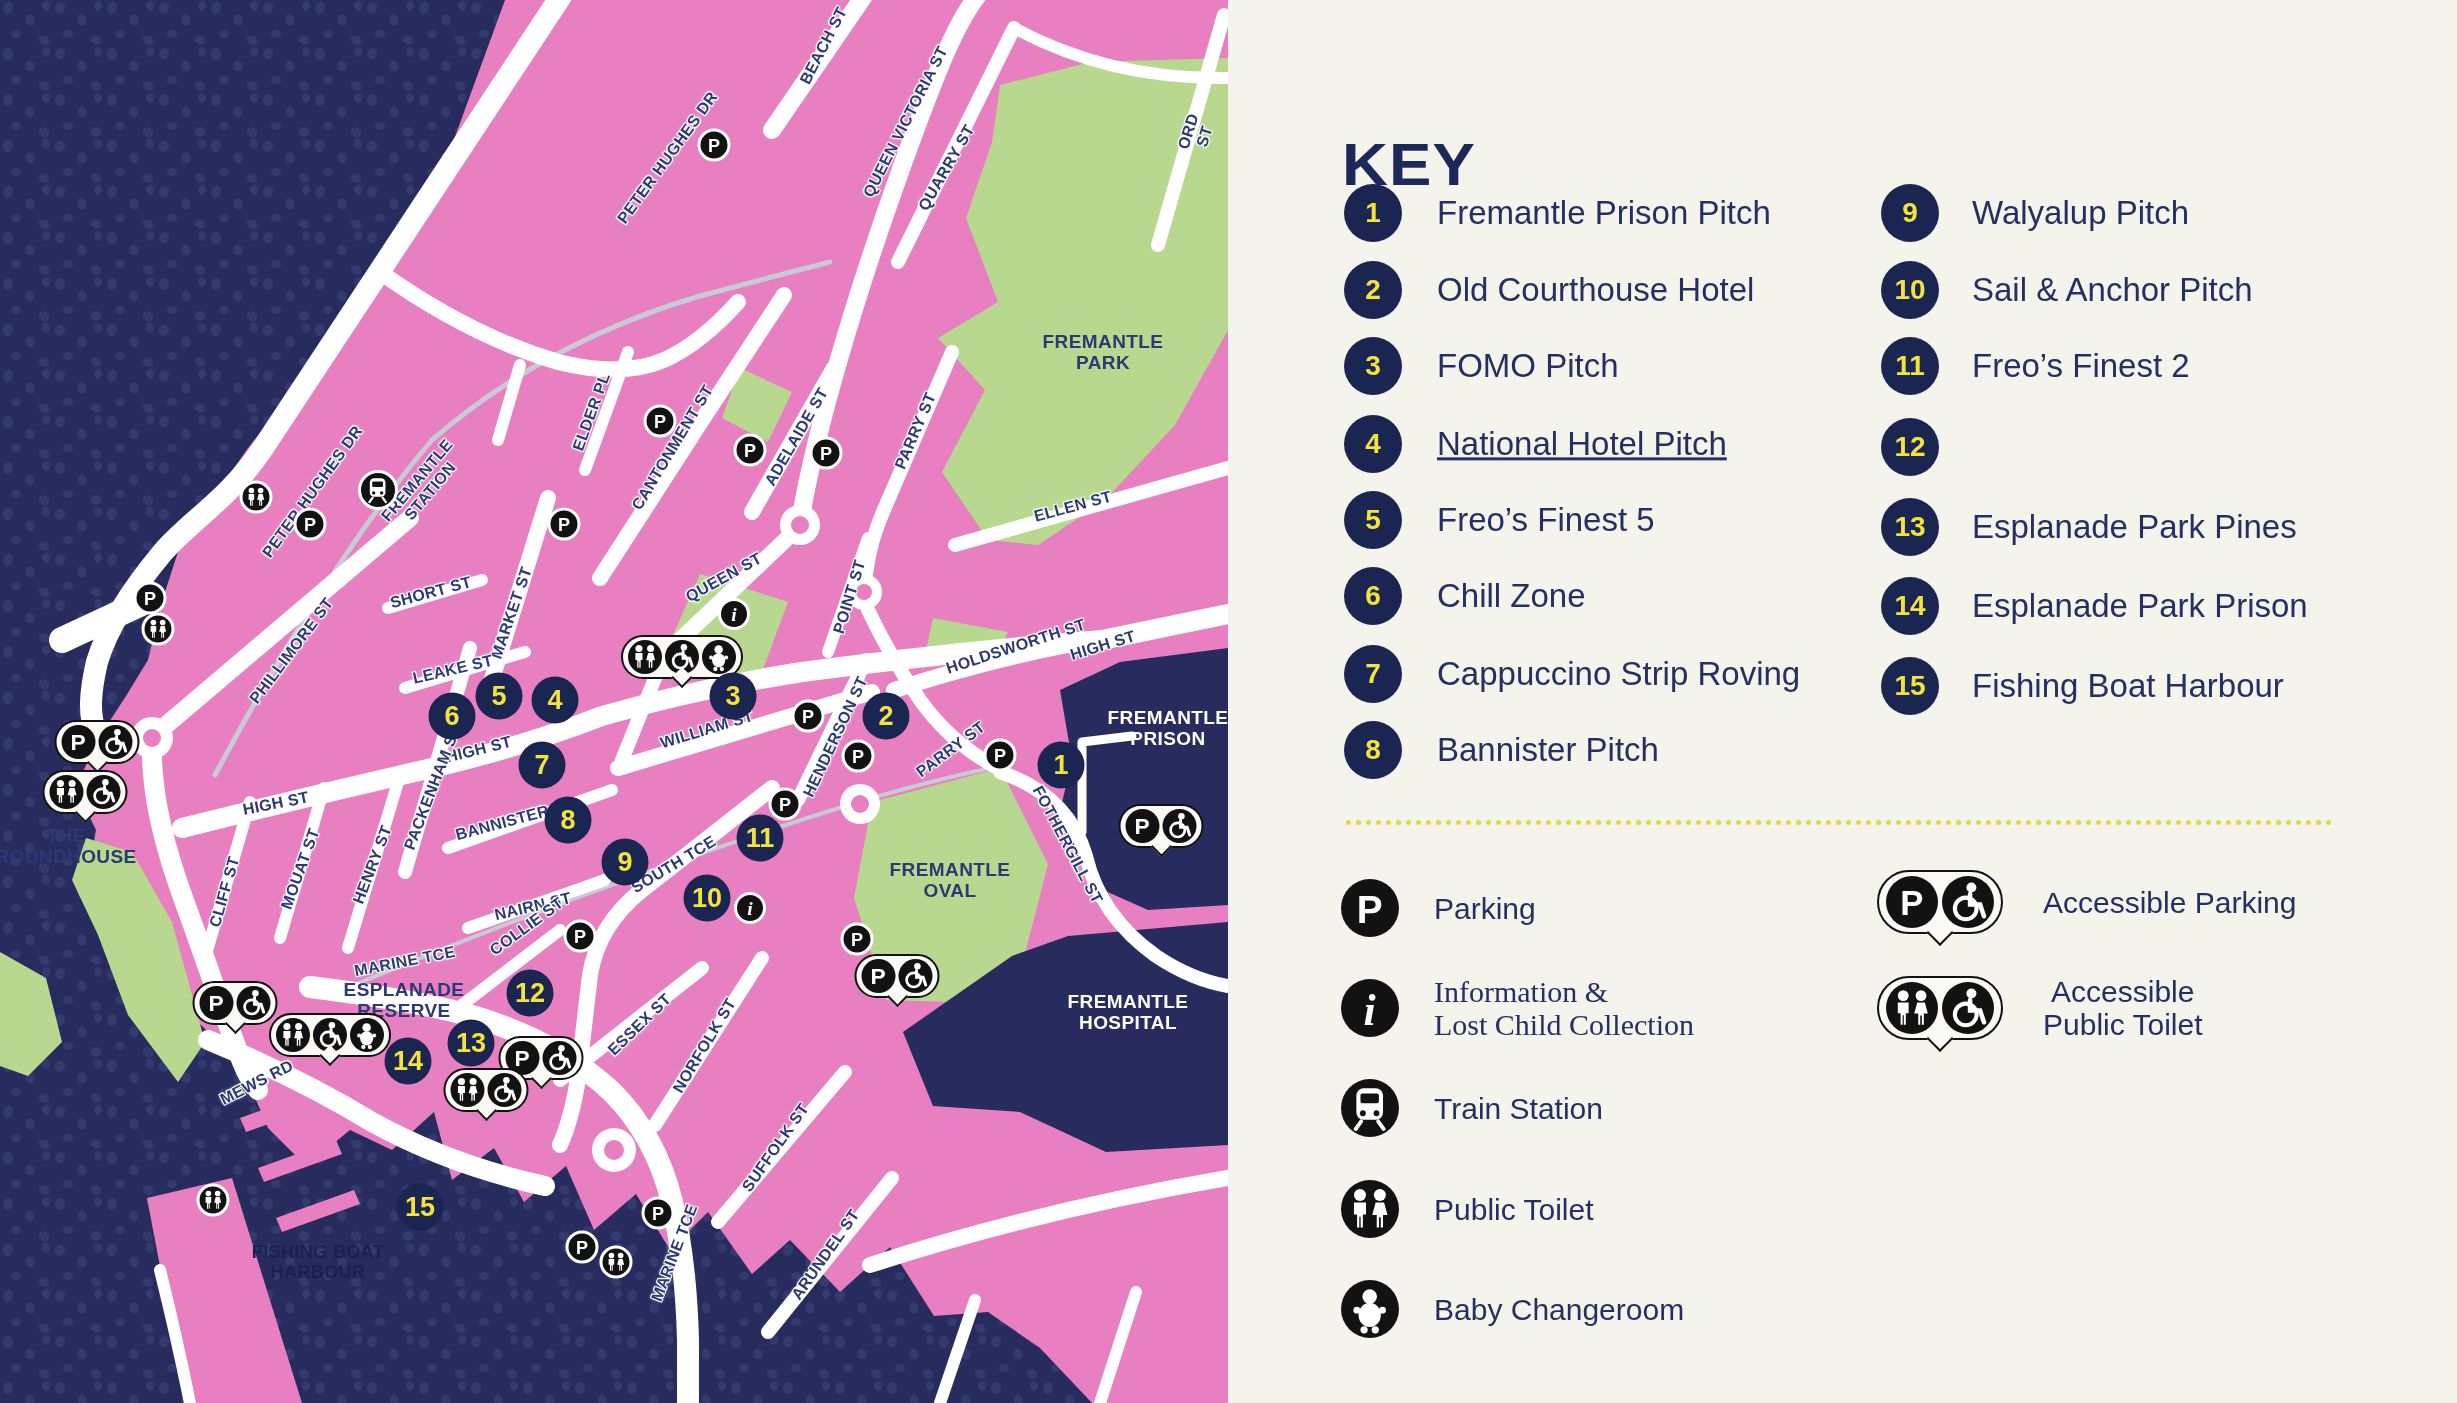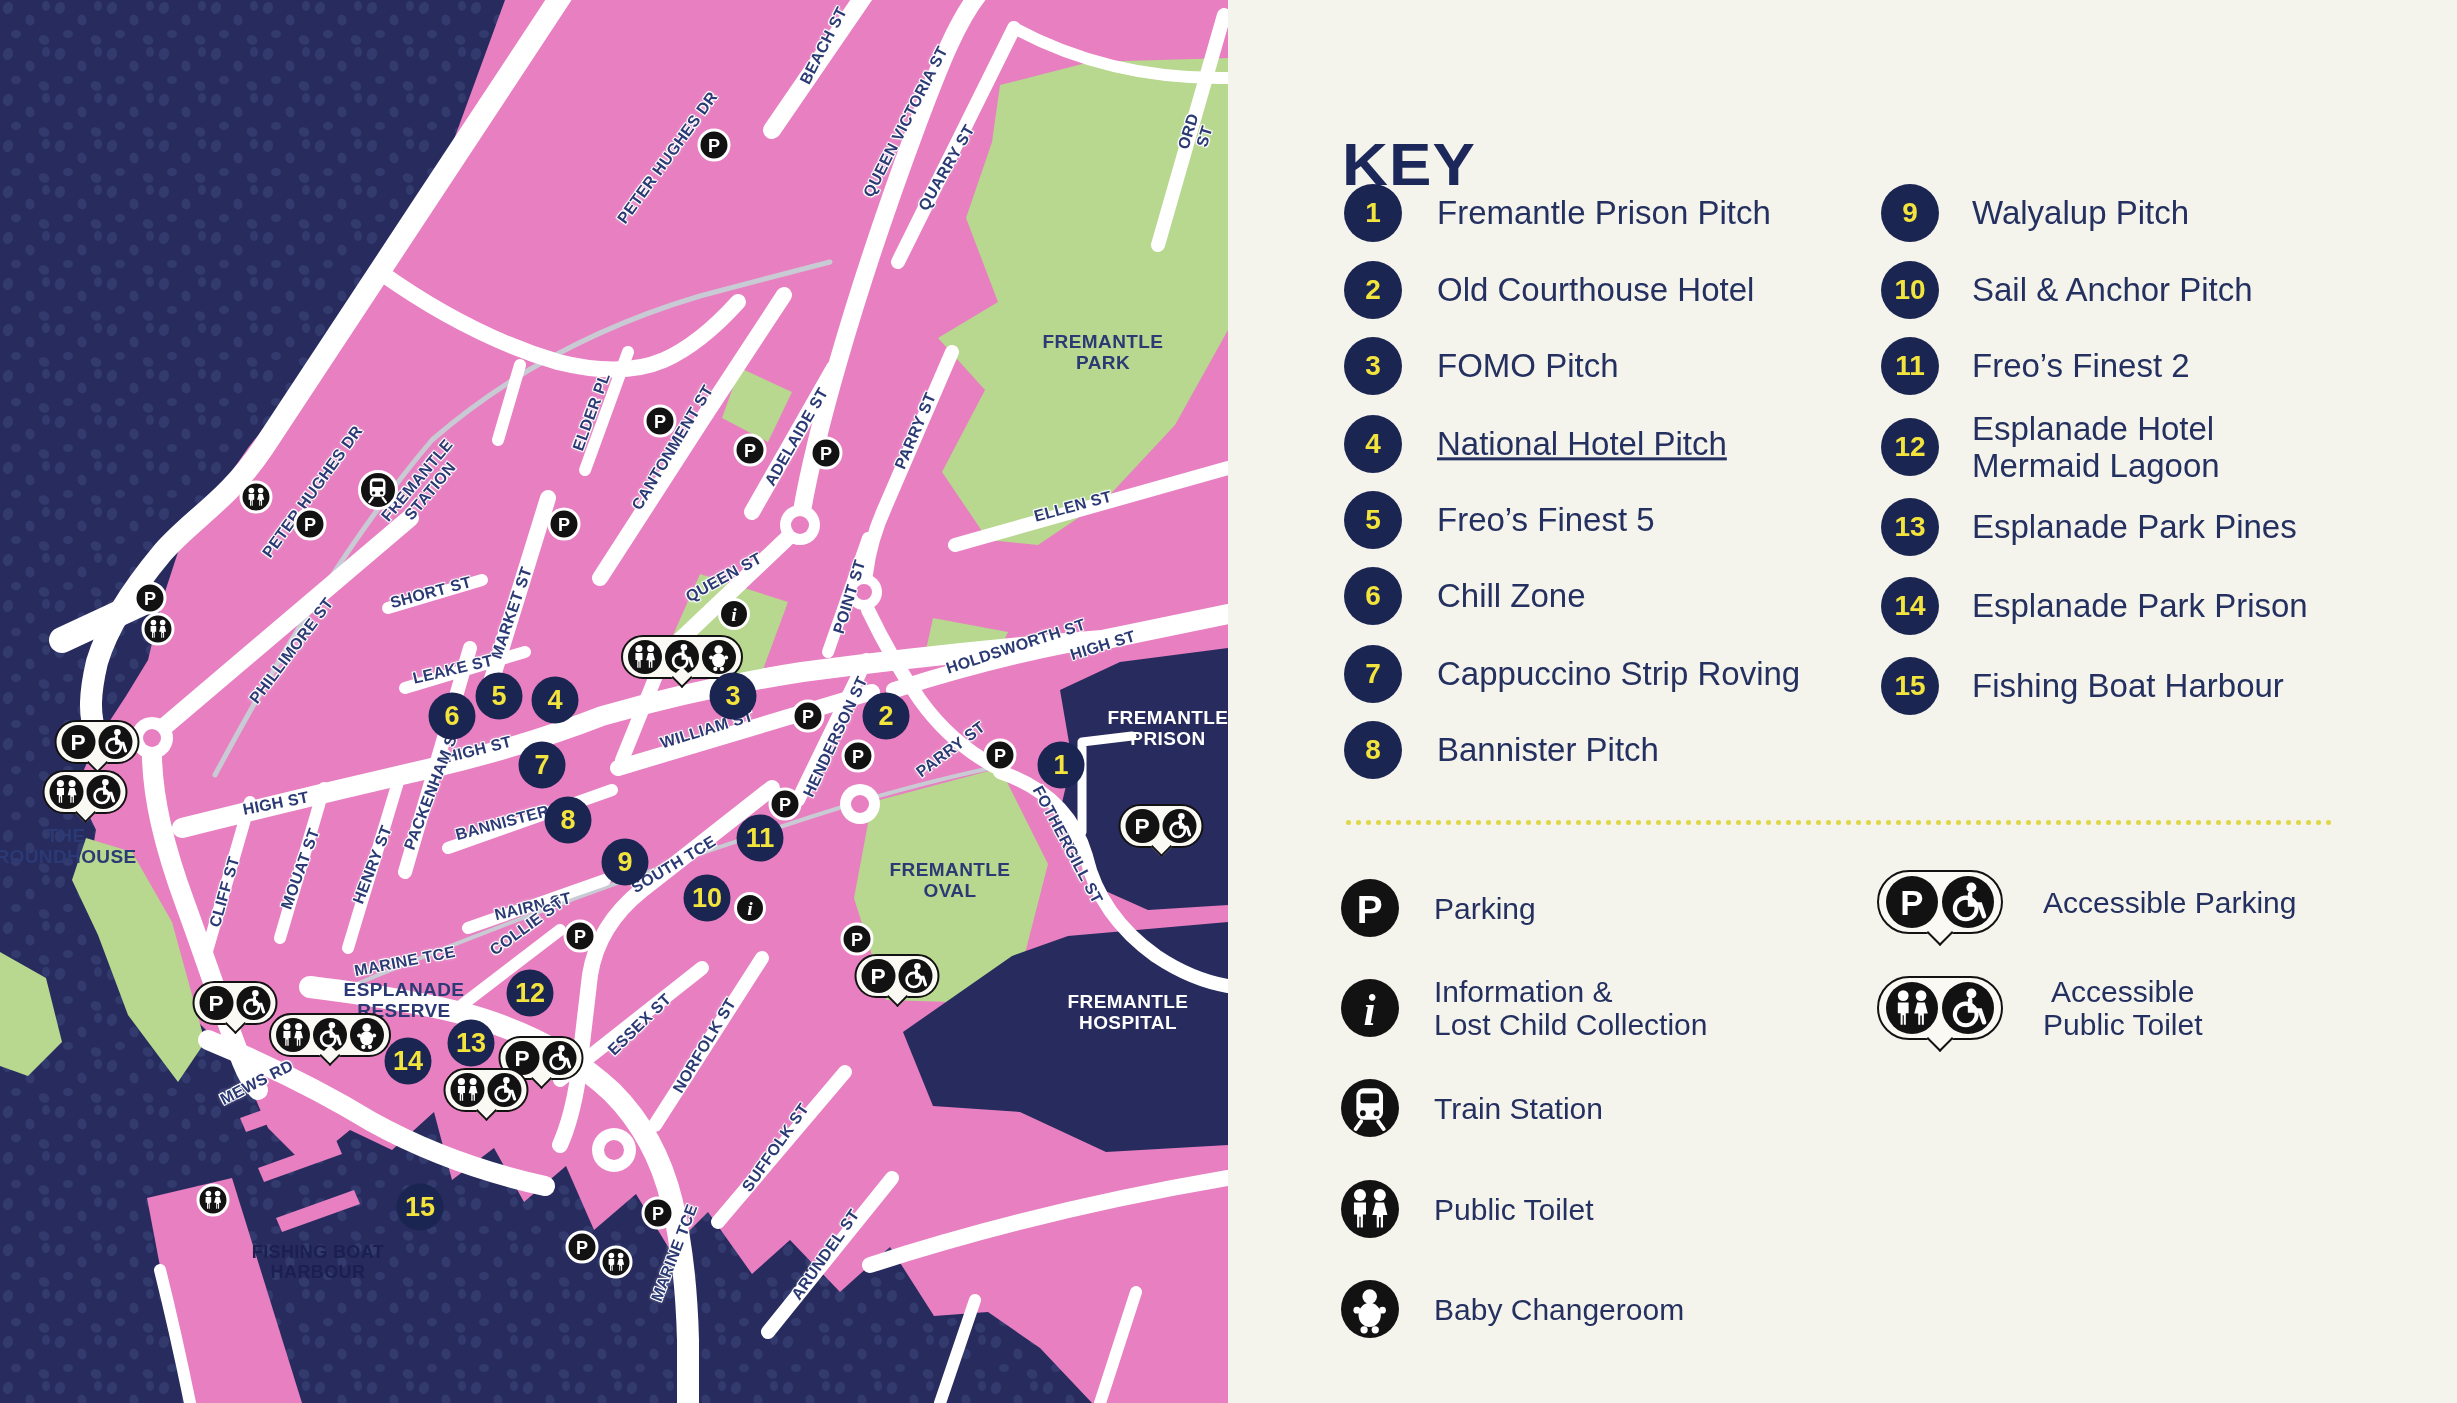--- a/index.html
+++ b/index.html
@@ -553,40 +553,38 @@
       <div class="klabel" style="left: 209px; top: 674px;">Cappuccino Strip Roving</div>
       <div class="kc" style="left: 145px; top: 750px;">8</div>
       <div class="klabel" style="left: 209px; top: 750px;">Bannister Pitch</div>
       <div class="kc" style="left: 682px; top: 213px;">9</div>
       <div class="klabel" style="left: 744px; top: 213px;">Walyalup Pitch</div>
       <div class="kc" style="left: 682px; top: 290px;">10</div>
       <div class="klabel" style="left: 744px; top: 290px;">Sail &amp; Anchor Pitch</div>
       <div class="kc" style="left: 682px; top: 366px;">11</div>
       <div class="klabel" style="left: 744px; top: 366px;">Freo’s Finest 2</div>
       <div class="kc" style="left: 682px; top: 447px;">12</div>
-      <div class="klabel" style="left: 744px; top: 447px;">Esplanade Hotel
-Mermaid Lagoon</div>
       <div class="kc" style="left: 682px; top: 527px;">13</div>
       <div class="klabel" style="left: 744px; top: 527px;">Esplanade Park Pines</div>
       <div class="kc" style="left: 682px; top: 606px;">14</div>
       <div class="klabel" style="left: 744px; top: 606px;">Esplanade Park Prison</div>
       <div class="kc" style="left: 682px; top: 686px;">15</div>
       <div class="klabel" style="left: 744px; top: 686px;">Fishing Boat Harbour</div>
       <div class="lc" style="left: 142px; top: 908px;">
         <svg viewBox="-11 -11 22 22" aria-hidden="true">
           <use href="#g-p"></use>
         </svg>
       </div>
       <div class="llabel" style="left: 206px; top: 908px;">Parking</div>
       <div class="lc" style="left: 142px; top: 1008px;">
         <svg viewBox="-11 -11 22 22" aria-hidden="true">
           <use href="#g-info"></use>
         </svg>
       </div>
-      <div class="llabel" style="left: 206px; top: 1008px;">Information &amp;
+      <div class="llabel" style="left: 206px; top: 1008px; font-family: Liberation Serif, serif;">Information &amp;
 Lost Child Collection</div>
       <div class="lc" style="left: 142px; top: 1108px;">
         <svg viewBox="-11 -11 22 22" aria-hidden="true">
           <use href="#g-train"></use>
         </svg>
       </div>
       <div class="llabel" style="left: 206px; top: 1108px; text-align: center;">Train Station</div>
       <div class="lc" style="left: 142px; top: 1209px;">
         <svg viewBox="-11 -11 22 22" aria-hidden="true">
           <use href="#g-toilet"></use>

